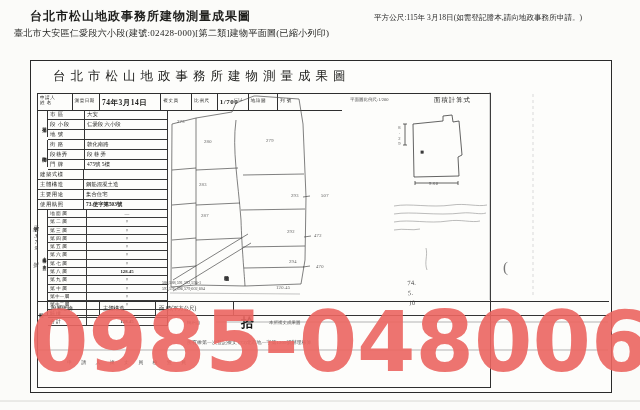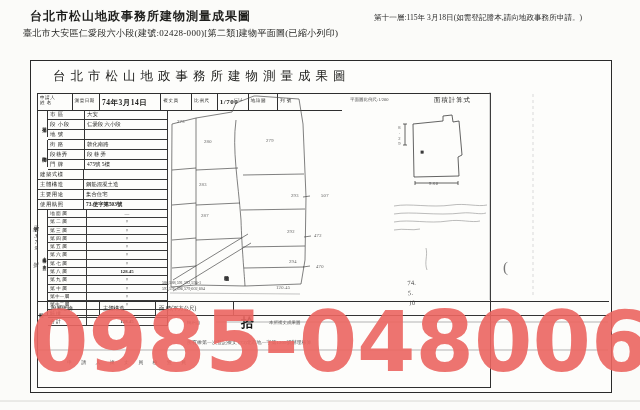--- a/index.html
+++ b/index.html
@@ -28,22 +28,22 @@
   .wm{font-family:"DejaVu Sans","Liberation Sans",sans-serif;font-weight:bold;font-size:84px;
       color:#ec6661;opacity:.9;letter-spacing:0;text-align:center;line-height:92px;white-space:nowrap;}
   .faint{color:#555;}
 </style>
 </head>
 <body>
 
 <div class="page">
 
   <div class="a" style="left:30px;top:8px;font-size:12px;font-weight:bold;letter-spacing:1px;">台北市松山地政事務所建物測量成果圖</div>
-  <div class="a" style="left:374px;top:13px;font-size:7.6px;color:#2a2a2a;">第十一層:115年 3月18日(如需登記謄本,請向地政事務所申請。)</div>
-  <div class="a" style="left:23px;top:27px;font-size:9px;letter-spacing:.3px;">臺北市大安區仁愛段六小段(建號:02428-000)[第二類]建物平面圖(已縮小列印)</div>
+  <div class="a" style="left:374px;top:13px;font-size:7.6px;color:#2a2a2a;">平方公尺:115年 3月18日(如需登記謄本,請向地政事務所申請。)</div>
+  <div class="a" style="left:14px;top:27px;font-size:9px;letter-spacing:.3px;">臺北市大安區仁愛段六小段(建號:02428-000)[第二類]建物平面圖(已縮小列印)</div>
 
   <div class="a docbox" style="left:30px;top:60px;width:582px;height:333px;">
 
     <div class="a" style="left:22px;top:7px;font-size:12.5px;letter-spacing:5px;font-weight:500;text-align:right;">台北市松山地政事務所建物測量成果圖</div>
 
     <div class="a formbox" style="left:6px;top:32px;width:454px;height:295px;">
 
       <div class="hdr-row" style="width:304px;">
         <div class="hc" style="width:34px;">
           <div>申請人</div>

